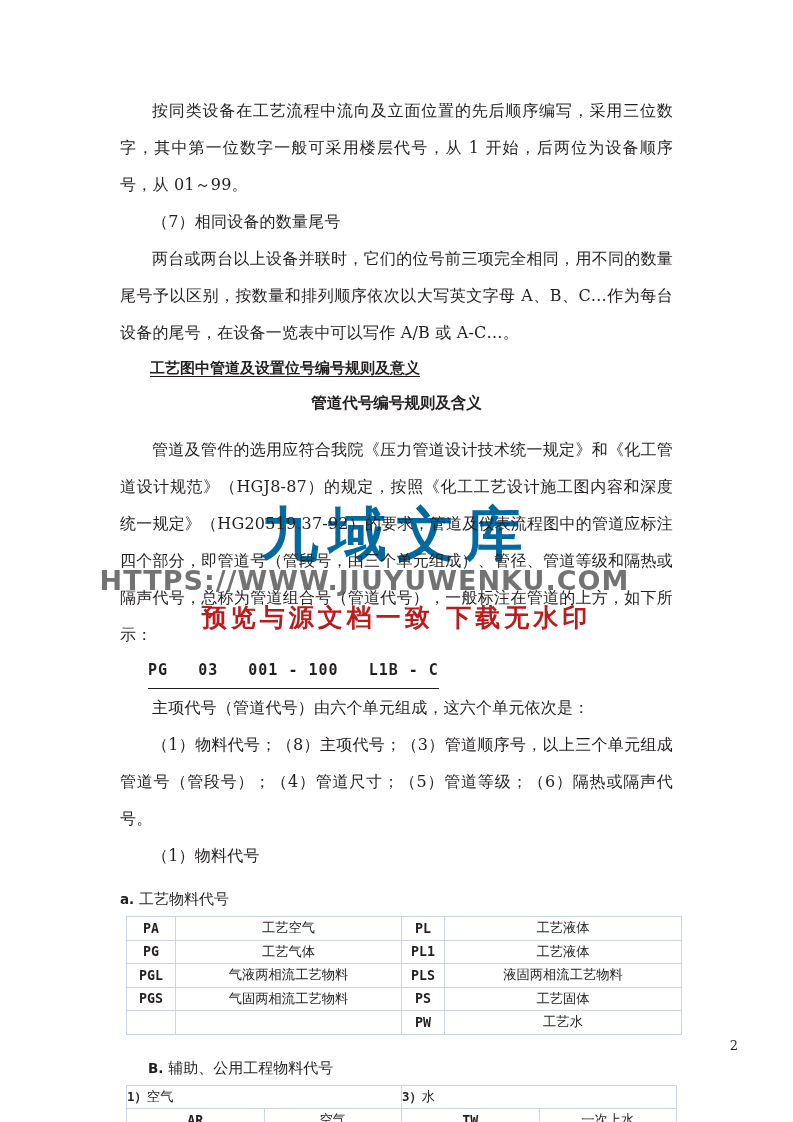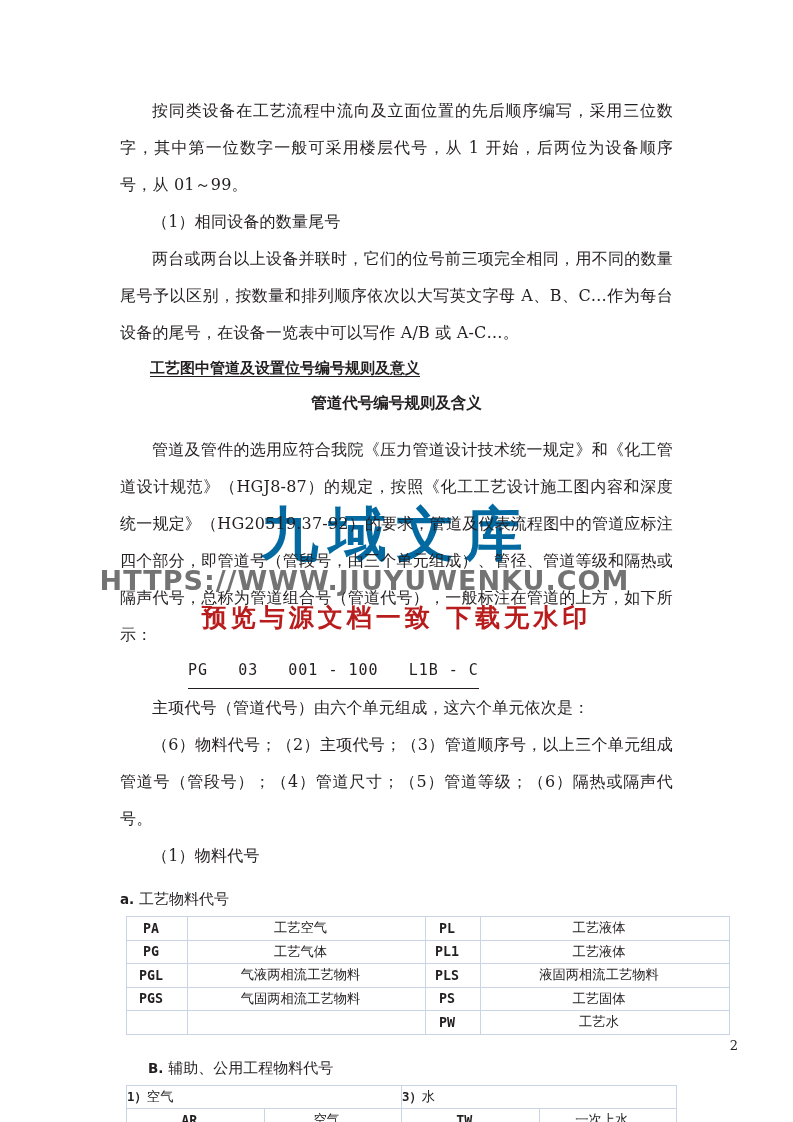--- a/index.html
+++ b/index.html
@@ -115,28 +115,27 @@
   }
 
   
   .code-block {
     margin: 0;
     padding-left: 28px;
     line-height: 33px;
   }
   .code-line {
     font-family: "DejaVu Sans Mono", "Liberation Mono", monospace;
-    font-weight: normal;
+    font-weight: bold;
     font-size: 15px;
     letter-spacing: 1px;
     display: inline-block;
     border-bottom: 1.4px solid #231f20;
     padding-bottom: 1px;
     white-space: pre;
-    margin-left: 40px;
   }
   .code-nums {
     font-family: "DejaVu Serif", "Liberation Serif", serif;
     font-weight: bold;
     font-size: 14.5px;
     white-space: pre;
     display: block;
     padding-left: 8px;
     line-height: 32px;
   }
@@ -158,21 +157,21 @@
   
   table.codes {
     border-collapse: collapse;
     width: 551px;
     margin: 2px 0 0 6px;
     table-layout: fixed;
   }
   table.codes td {
     border: 1px solid #c9d4e4;
     height: 22.5px;
-    padding: 0 12px 0 0;
+    padding: 0 0 0 0;
     font-size: 13.3px;
     color: #231f20;
     vertical-align: middle;
   }
   td.code {
     text-align: center;
     font-family: "DejaVu Sans Mono", "Liberation Mono", monospace;
     font-weight: bold;
     font-size: 12.6px;
   }
@@ -221,39 +220,39 @@
     <div class="wm-url">HTTPS://WWW.JIUYUWENKU.COM</div>
     <div class="wm-sub">预览与源文档一致 下载无水印</div>
   </div>
 
   <div class="content">
 
     <div style="height:92px"></div>
 
     <p class="body indent">按同类设备在工艺流程中流向及立面位置的先后顺序编写，采用三位数字，其中第一位数字一般可采用楼层代号，从 1 开始，后两位为设备顺序号，从 01～99。</p>
 
-    <p class="body indent">（1）相同设备的数量尾号</p>
+    <p class="body indent">（7）相同设备的数量尾号</p>
 
     <p class="body indent">两台或两台以上设备并联时，它们的位号前三项完全相同，用不同的数量尾号予以区别，按数量和排列顺序依次以大写英文字母 A、B、C…作为每台设备的尾号，在设备一览表中可以写作 A/B 或 A-C…。</p>
 
     <p class="heading-left">工艺图中管道及设置位号编号规则及意义</p>
 
     <p class="heading-center">管道代号编号规则及含义</p>
 
     <div class="gap-sm"></div>
 
     <p class="body indent">管道及管件的选用应符合我院《压力管道设计技术统一规定》和《化工管道设计规范》（HGJ8-87）的规定，按照《化工工艺设计施工图内容和深度统一规定》（HG20519.37-92）的要求，管道及仪表流程图中的管道应标注四个部分，即管道号（管段号，由三个单元组成）、管径、管道等级和隔热或隔声代号，总称为管道组合号（管道代号），一般标注在管道的上方，如下所示：</p>
 
     <div class="code-block">
       <span class="code-line">PG   03   001 - 100   L1B - C</span>
     </div>
 
     <p class="body indent">主项代号（管道代号）由六个单元组成，这六个单元依次是：</p>
 
-    <p class="body indent">（6）物料代号；（2）主项代号；（3）管道顺序号，以上三个单元组成管道号（管段号）；（4）管道尺寸；（5）管道等级；（6）隔热或隔声代号。</p>
+    <p class="body indent">（1）物料代号；（8）主项代号；（3）管道顺序号，以上三个单元组成管道号（管段号）；（4）管道尺寸；（5）管道等级；（6）隔热或隔声代号。</p>
 
     <p class="body indent">（1）物料代号</p>
 
     <div class="gap-sm"></div>
 
     <p class="tbl-caption indent1">
       <span class="lead">a.</span>
       <span>工艺物料代号</span>
     </p>
 

